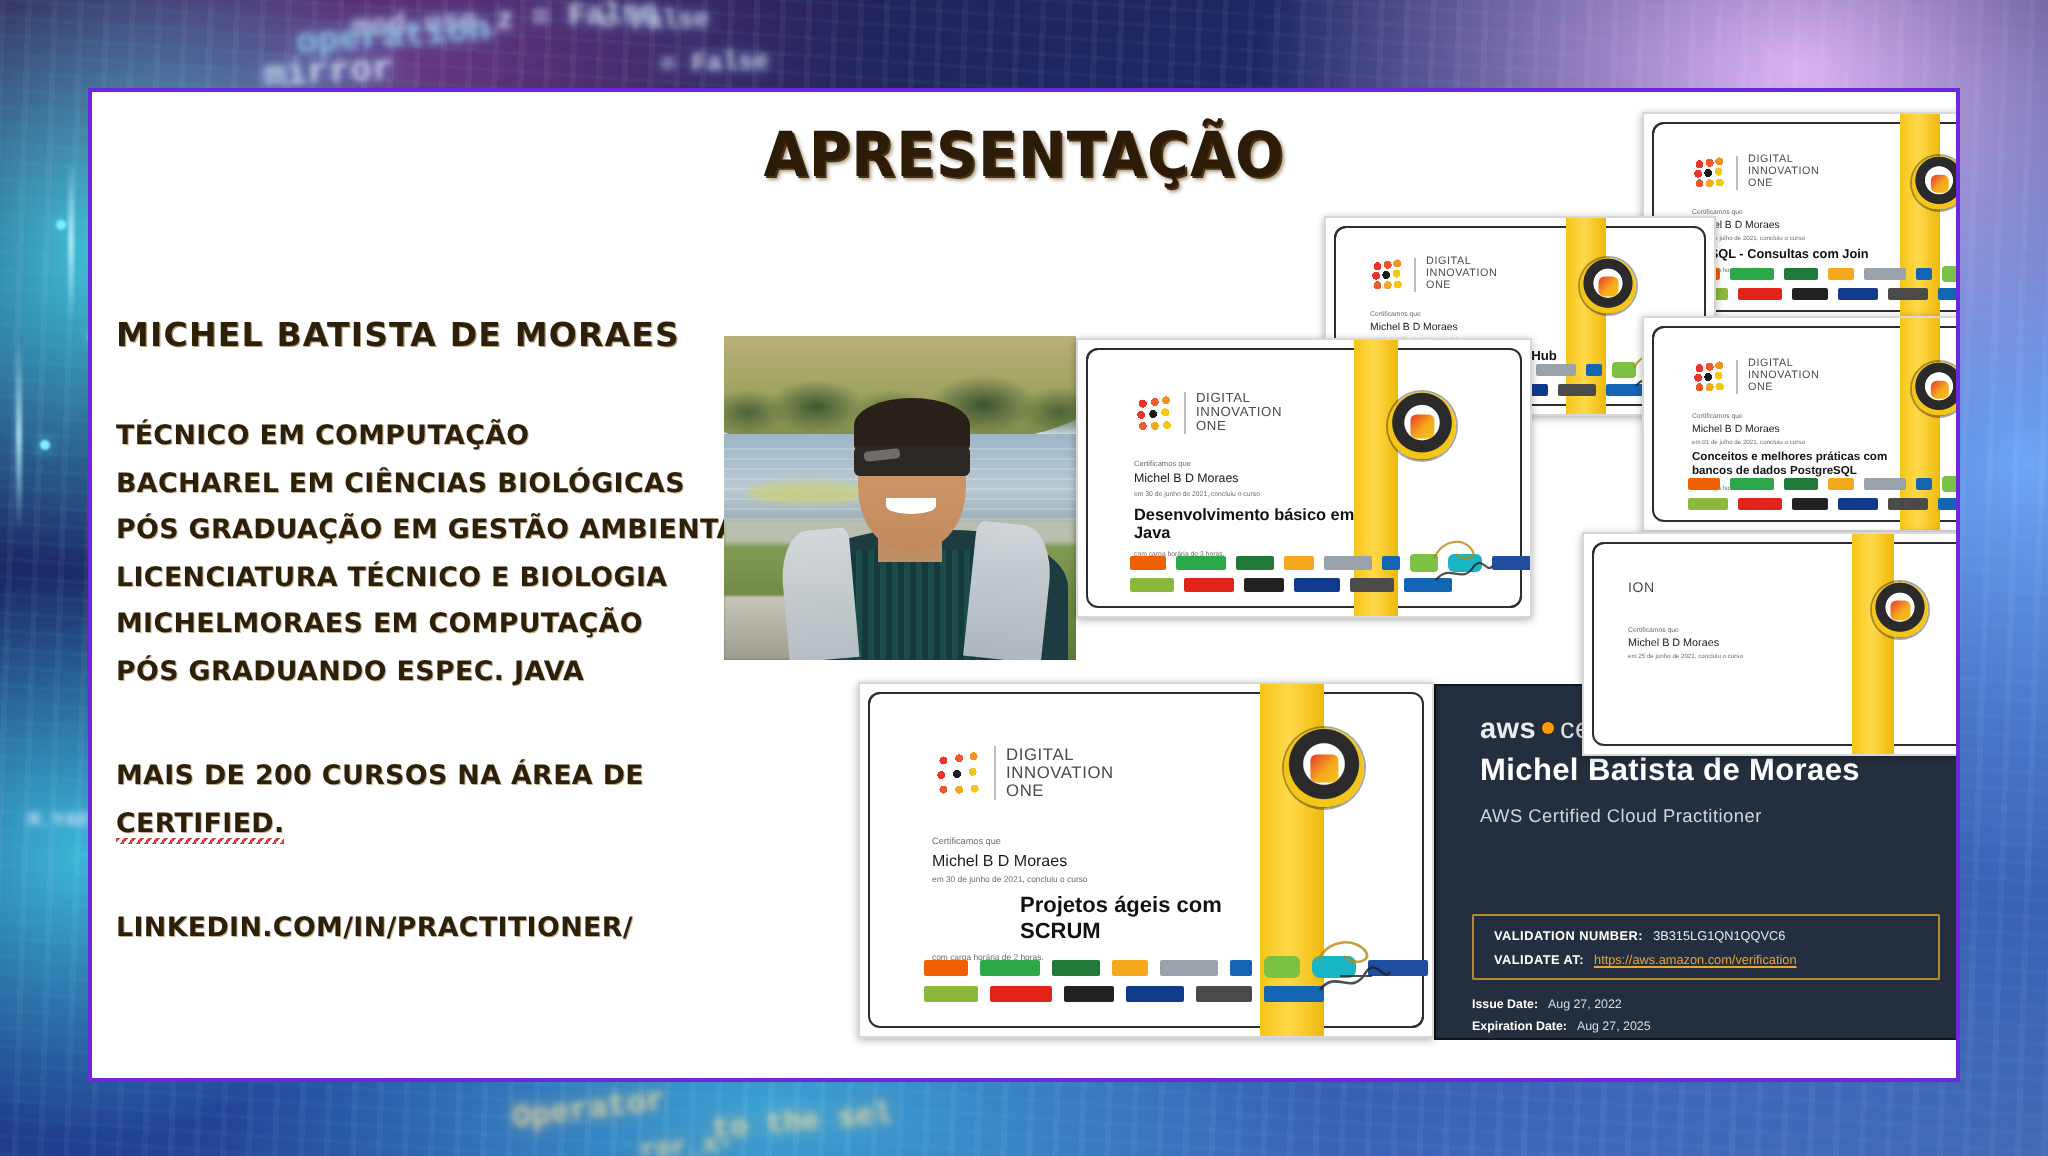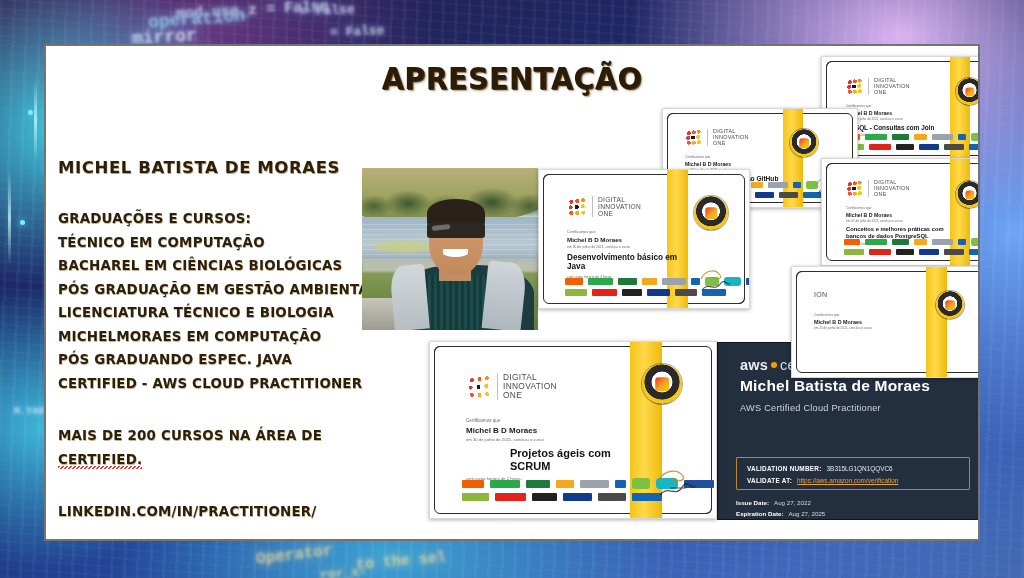--- a/index.html
+++ b/index.html
@@ -40,21 +40,21 @@
          background:#7ef0ff; box-shadow:0 0 7px #4fe0ff; }
   .streak { position:absolute; width:3px; background:linear-gradient(#7ef0ff00,#bff6ffcc,#7ef0ff00);
             border-radius:2px; filter: blur(.4px); }
   .bg-vignette {
     background: radial-gradient(ellipse 120% 120% at 50% 50%, rgba(0,0,0,0) 45%, rgba(0,0,0,.38) 100%);
   }
 
   
   #slide {
     position:absolute; left:44px; top:44px; width:936px; height:497px;
-    background:#ffffff; border:2px solid #737373; overflow:hidden;
+    background:#ffffff; border:2px solid #6d28d9; overflow:hidden;
   }
 
   
   #title {
     position:absolute; left:0; top:14px; width:100%; text-align:center;
     font-family:"DejaVu Sans", sans-serif;
     font-weight:700; font-size:31px; letter-spacing:.5px;
     color:#2b1b07;
     text-shadow: 1px 1px 0 #4a3210, 2px 2px 2px rgba(90,60,15,.5);
     transform: scaleX(.92); transform-origin: center;
@@ -177,21 +177,21 @@
       radial-gradient(circle 2px at 52% 80%, #f5a81c 99%, transparent),
       radial-gradient(circle 2px at 82% 78%, #f5c518 99%, transparent);
   }
   .dio-txt {
     border-left:1px solid #bdbdbd; padding-left:5px;
     font-family:"Liberation Sans", sans-serif; color:#4a4a4a;
     line-height:1.08; letter-spacing:.3px;
   }
   .cert-body { position:absolute; }
   .c-pre   { color:#6b6b6b; }
-  .c-name  { color:#1a1a1a; font-weight:700; }
+  .c-name  { color:#1a1a1a; font-weight:400; }
   .c-date  { color:#6b6b6b; }
   .c-course{ color:#111; font-weight:700; }
   .c-hours { color:#6b6b6b; }
   .logos { position:absolute; display:flex; flex-direction:column; gap:3px; }
   .logo-row { display:flex; align-items:center; gap:5px; }
   .lg { height:6px; border-radius:1px; }
   .sig { position:absolute; opacity:.8; }
   .sig svg { display:block; }
 
   
@@ -274,28 +274,26 @@
     <span class="bw" style="left:14px;  top:406px; font-size:10px;">M.Y407</span>
   </div>
   <div class="bg-layer bg-vignette"></div>
 
   <div id="slide">
 
     <div id="title">APRESENTAÇÃO</div>
 
     <div id="bio">
       <div id="bio-name">MICHEL BATISTA DE MORAES</div>
-      <div class="bio-line">GRADUAÇÕES E CURSOS:</div>
       <div class="bio-line">TÉCNICO EM COMPUTAÇÃO</div>
       <div class="bio-line">BACHAREL EM CIÊNCIAS BIOLÓGICAS</div>
       <div class="bio-line">PÓS GRADUAÇÃO EM GESTÃO AMBIENTAL</div>
       <div class="bio-line">LICENCIATURA TÉCNICO E BIOLOGIA</div>
       <div class="bio-line">MICHELMORAES EM COMPUTAÇÃO</div>
       <div class="bio-line">PÓS GRADUANDO ESPEC. JAVA</div>
-      <div class="bio-line">CERTIFIED - AWS CLOUD PRACTITIONER</div>
       <div class="bio-gap"></div>
       <div class="bio-line">MAIS DE 200 CURSOS NA ÁREA DE</div>
       <div class="bio-line">
         <span class="spellcheck">CERTIFIED.</span>
       </div>
       <div class="bio-gap"></div>
       <div class="bio-line">LINKEDIN.COM/IN/PRACTITIONER/</div>
     </div>
 
     <div id="photo">
@@ -459,21 +457,21 @@
         <span>ION</span>
       </div>
       <div class="cert-body" style="left:22px; top:46px; width:110px;">
         <div class="c-pre" style="font-size:3.4px;">Certificamos que</div>
         <div class="c-name" style="font-size:5.4px; margin-top:2px;">Michel B D Moraes</div>
         <div class="c-date" style="font-size:3.1px; margin-top:1px;">em 25 de junho de 2021, concluiu o curso</div>
       </div>
       <div class="cert-seal" style="left:144px; top:24px; width:28px; height:28px;"></div>
     </div>
 
-    <div class="cert" style="left:492px; top:123px; width:212px; height:140px; z-index:7;">
+    <div class="cert" style="left:492px; top:123px; width:228px; height:140px; z-index:7;">
       <div class="cert-frame"></div>
       <div class="cert-ribbon" style="left:61%;"></div>
       <div class="dio-logo" style="left:28px; top:26px;">
         <div class="dio-mark" style="width:20px; height:20px;"></div>
         <div class="dio-txt" style="font-size:6.6px;">
           <div>DIGITAL</div>
           <div>INNOVATION</div>
           <div>ONE</div>
         </div>
       </div>

